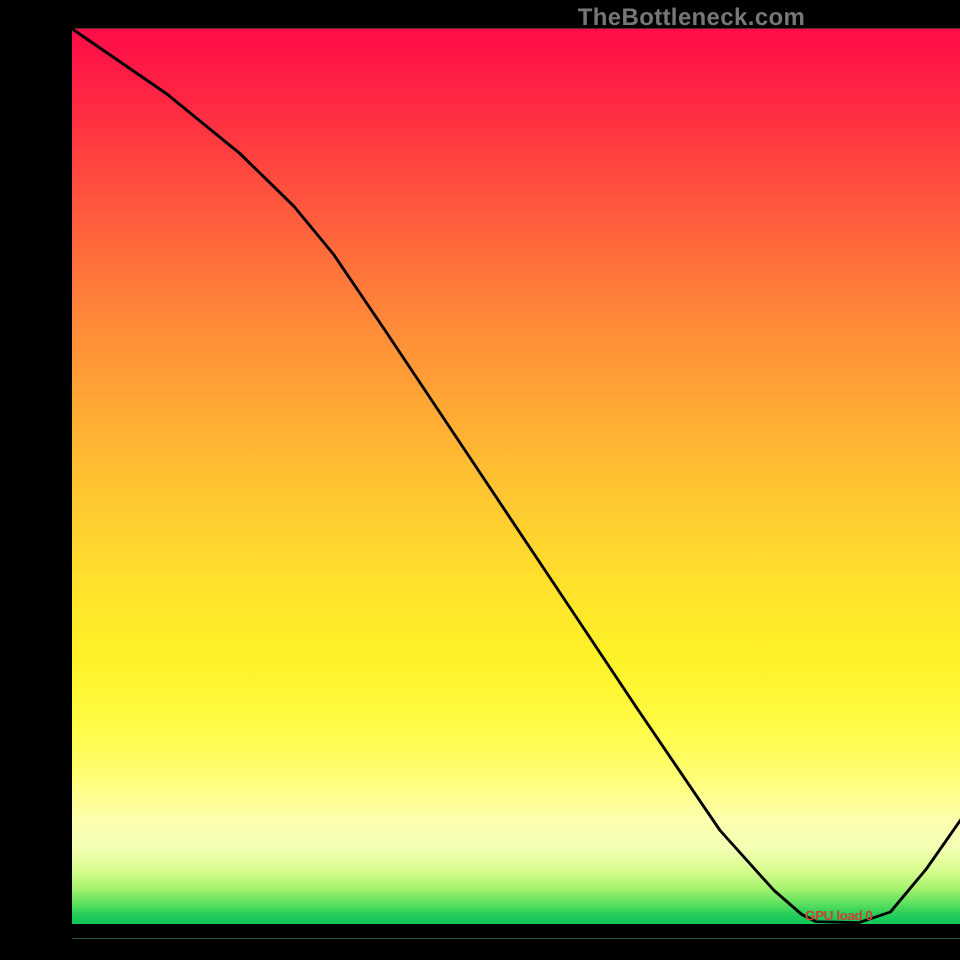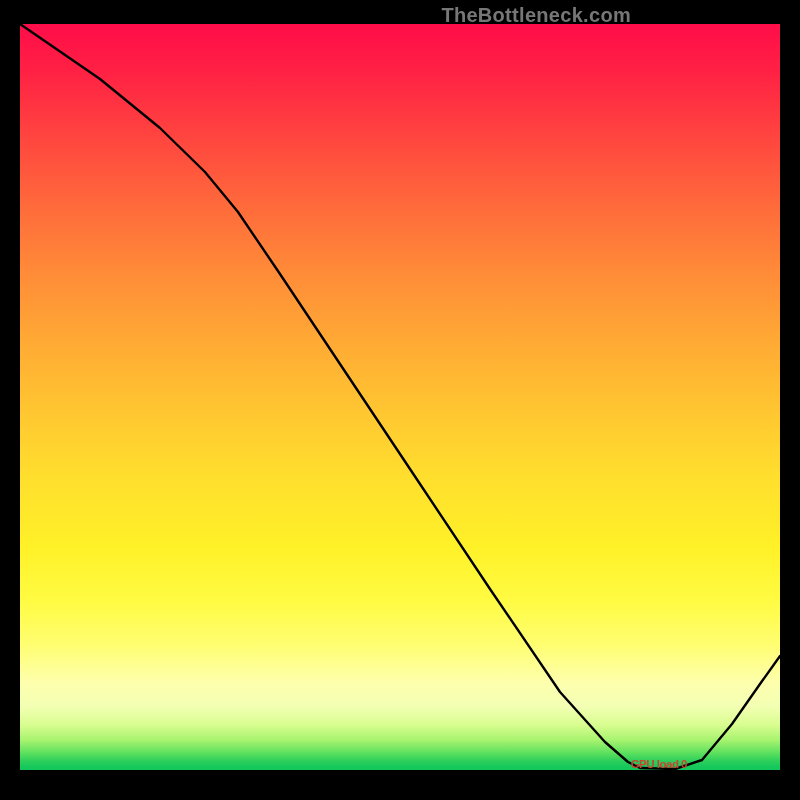--- a/index.html
+++ b/index.html
@@ -8,20 +8,21 @@
     width: 800px;
     height: 800px;
     background: #000;
     font-family: Arial, Helvetica, sans-serif;
     overflow: hidden;
   }
   .stage {
     position: relative;
     width: 645px;
     height: 800px;
+    margin-left: 40px;
   }
   .wm {
     position: absolute;
     top: 4px;
     right: 14px;
     color: #777;
     font-size: 20px;
     font-weight: 600;
     letter-spacing: 0.3px;
     user-select: none;

